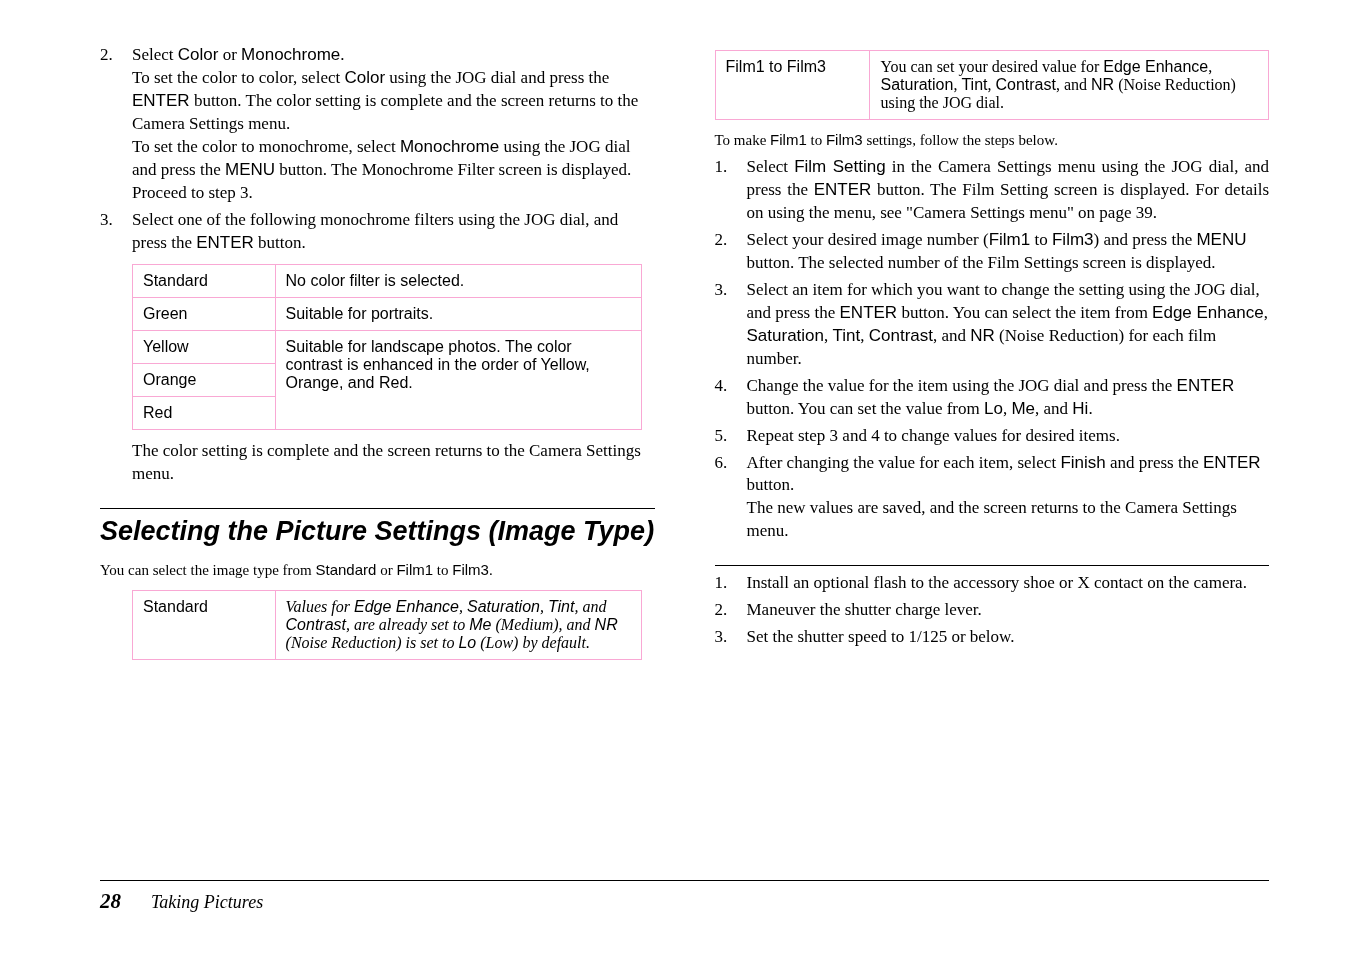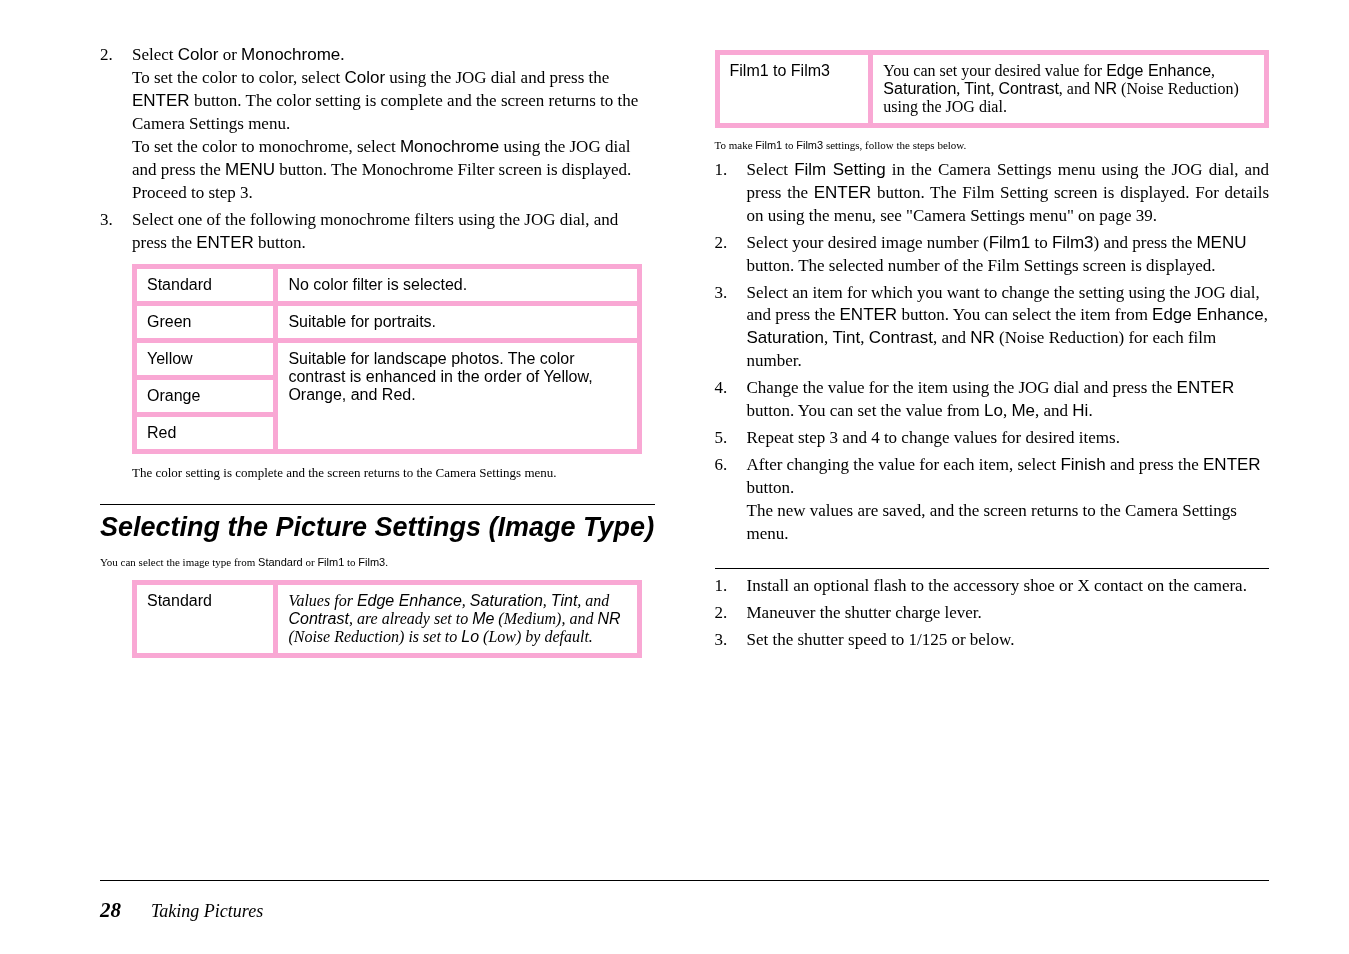--- a/index.html
+++ b/index.html
@@ -43,33 +43,33 @@
 
   table.tbl {
     border-collapse: collapse;
     width: 92%;
     margin: 10px 0 10px 32px;
     font-family: "Helvetica Neue", Helvetica, Arial, sans-serif;
     font-weight: 300;
     font-size: 16px;
   }
   table.tbl td {
-    border: 5px solid #f9a8d4;
+    border: 1px solid #f9a8d4;
     padding: 7px 10px;
     vertical-align: top;
   }
   table.tbl td:first-child { width: 28%; }
 
   .para {
-    font-size: 13px;
+    font-size: 17px;
     line-height: 1.35;
     margin: 6px 0 6px 32px;
   }
   .para2 {
-    font-size: 11px;
+    font-size: 15px;
     line-height: 1.35;
     margin: 6px 0;
   }
   .note-label { font-style: italic; font-weight: bold; }
 
   hr.thin {
     border: none;
     border-top: 1px solid #000;
     margin: 22px 0 6px 0;
   }
@@ -88,21 +88,20 @@
     margin: 0 80px 0 100px;
     padding-top: 8px;
     display: flex;
     align-items: baseline;
     gap: 30px;
   }
   .pagenum {
     font-weight: bold;
     font-style: italic;
     font-size: 21px;
-    margin-top: 9px;
   }
   .footertitle {
     font-style: italic;
     font-size: 18px;
   }
 </style>
 </head>
 <body>
 
 <div class="page">

